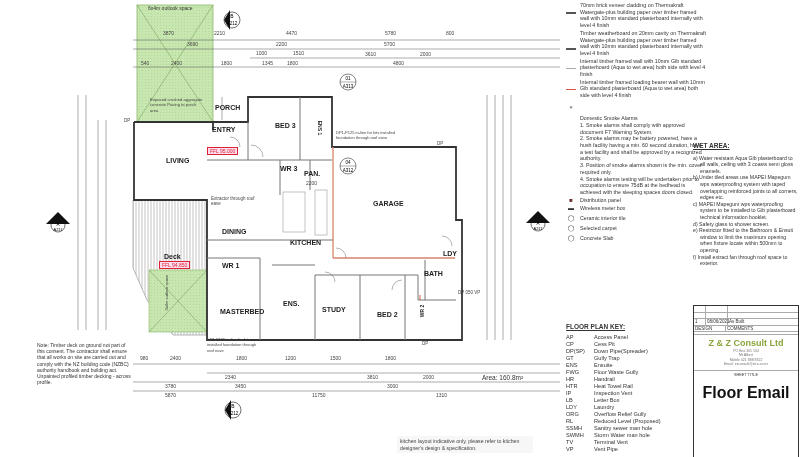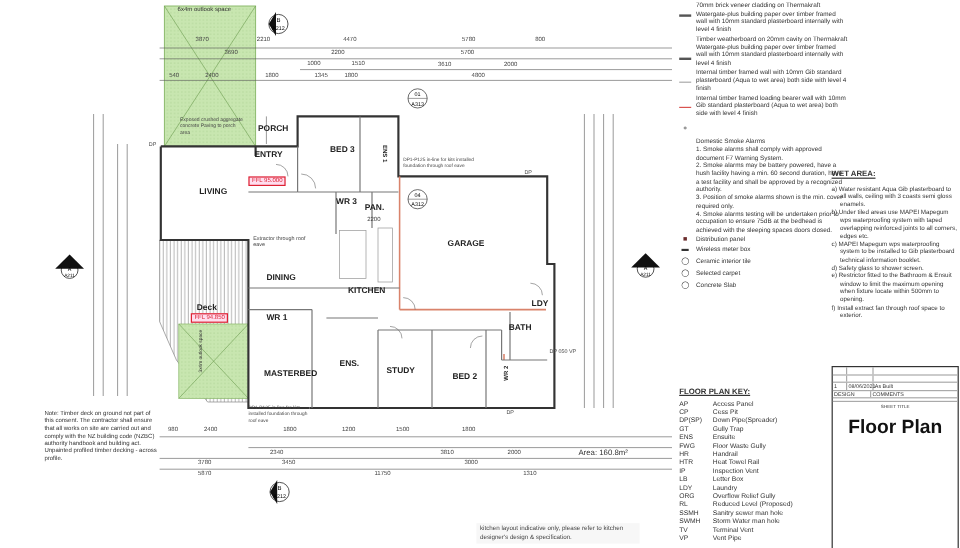--- a/index.html
+++ b/index.html
@@ -394,17 +394,24 @@
     <div class="tb-row">
       <span style="width:10px">1</span>
       <span style="width:20px">08/06/2021</span>
       <span style="flex:1;border-right:none">As Built</span>
     </div>
     <div class="tb-row">
       <span style="width:30px">DESIGN</span>
       <span style="flex:1;border-right:none">COMMENTS</span>
     </div>
   </div>
+  <div class="tb-co">
+    <div class="cname">Z &amp; Z Consult Ltd</div>
+    <div class="cinfo">PO Box 301 104</div>
+    <div class="cinfo">Mt Albert</div>
+    <div class="cinfo">Mobile 021 888 8322</div>
+    <div class="cinfo">Email: zzconsult@xtra.co.nz</div>
+  </div>
   <div class="tb-sheet">
     <div class="lbl">SHEET TITLE</div>
-    <div class="sname">Floor Plan</div>
+    <div class="sname">Floor Email</div>
   </div>
 </div>
 
 </body></html>

